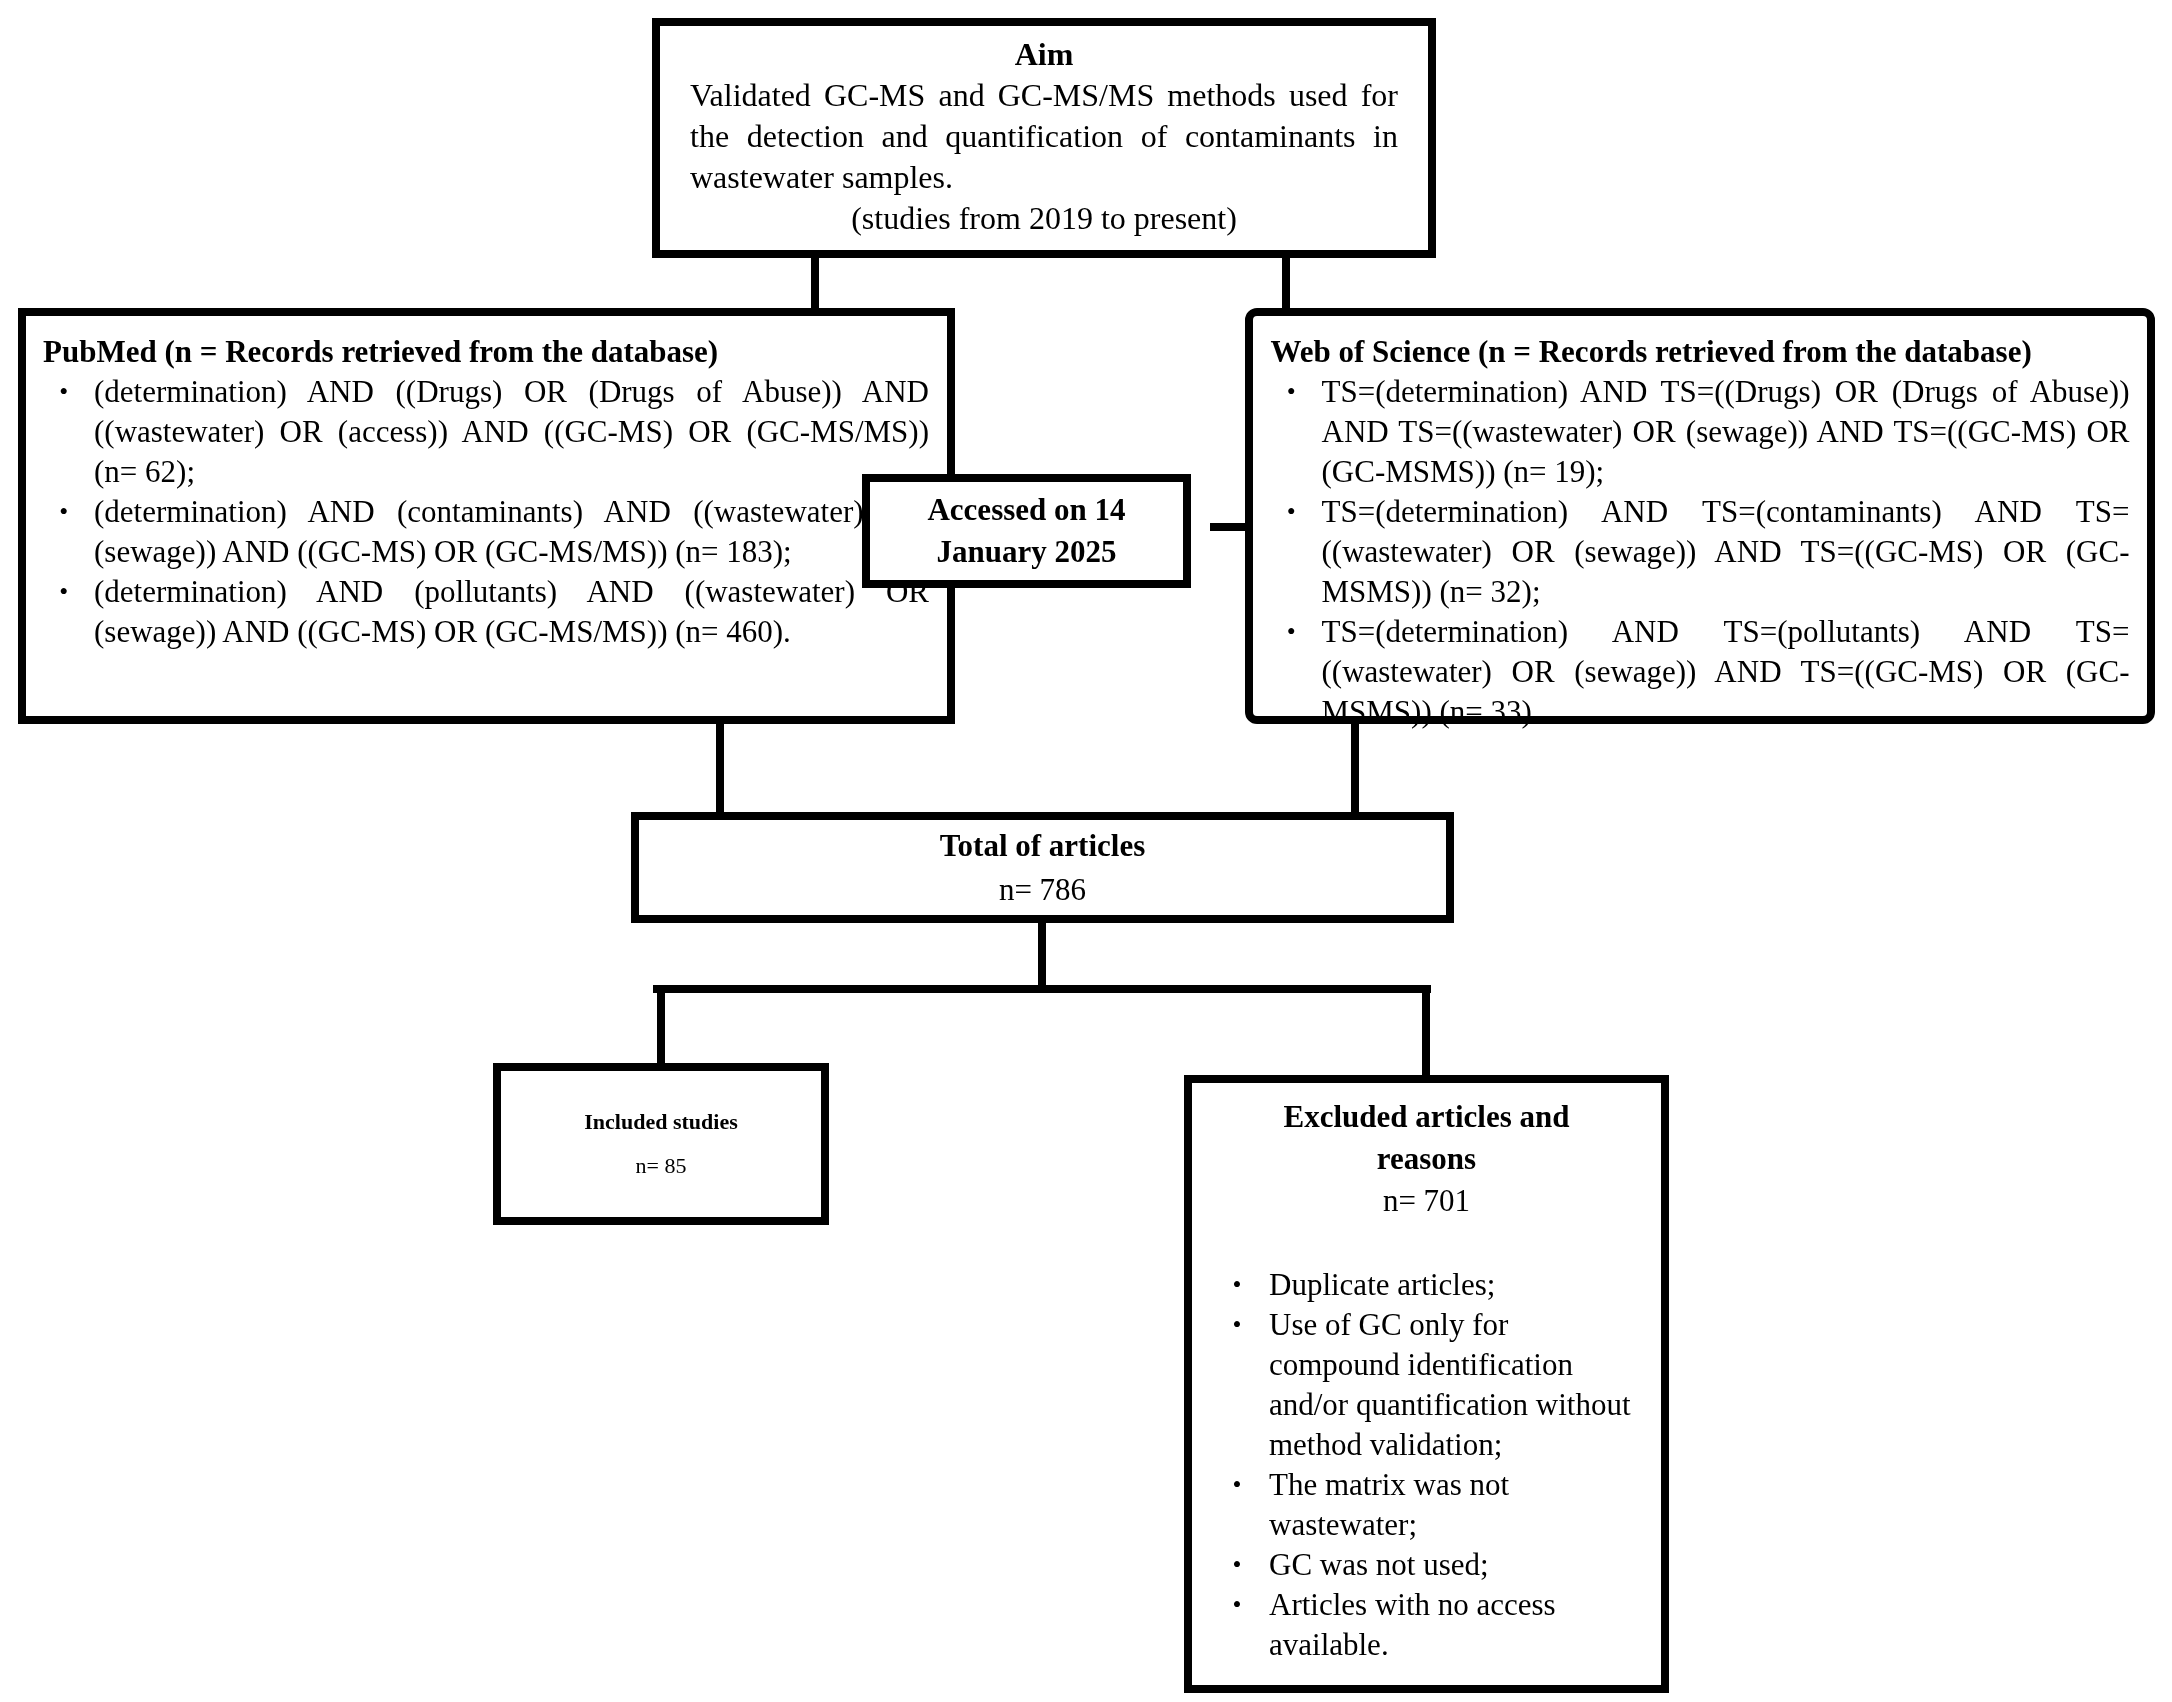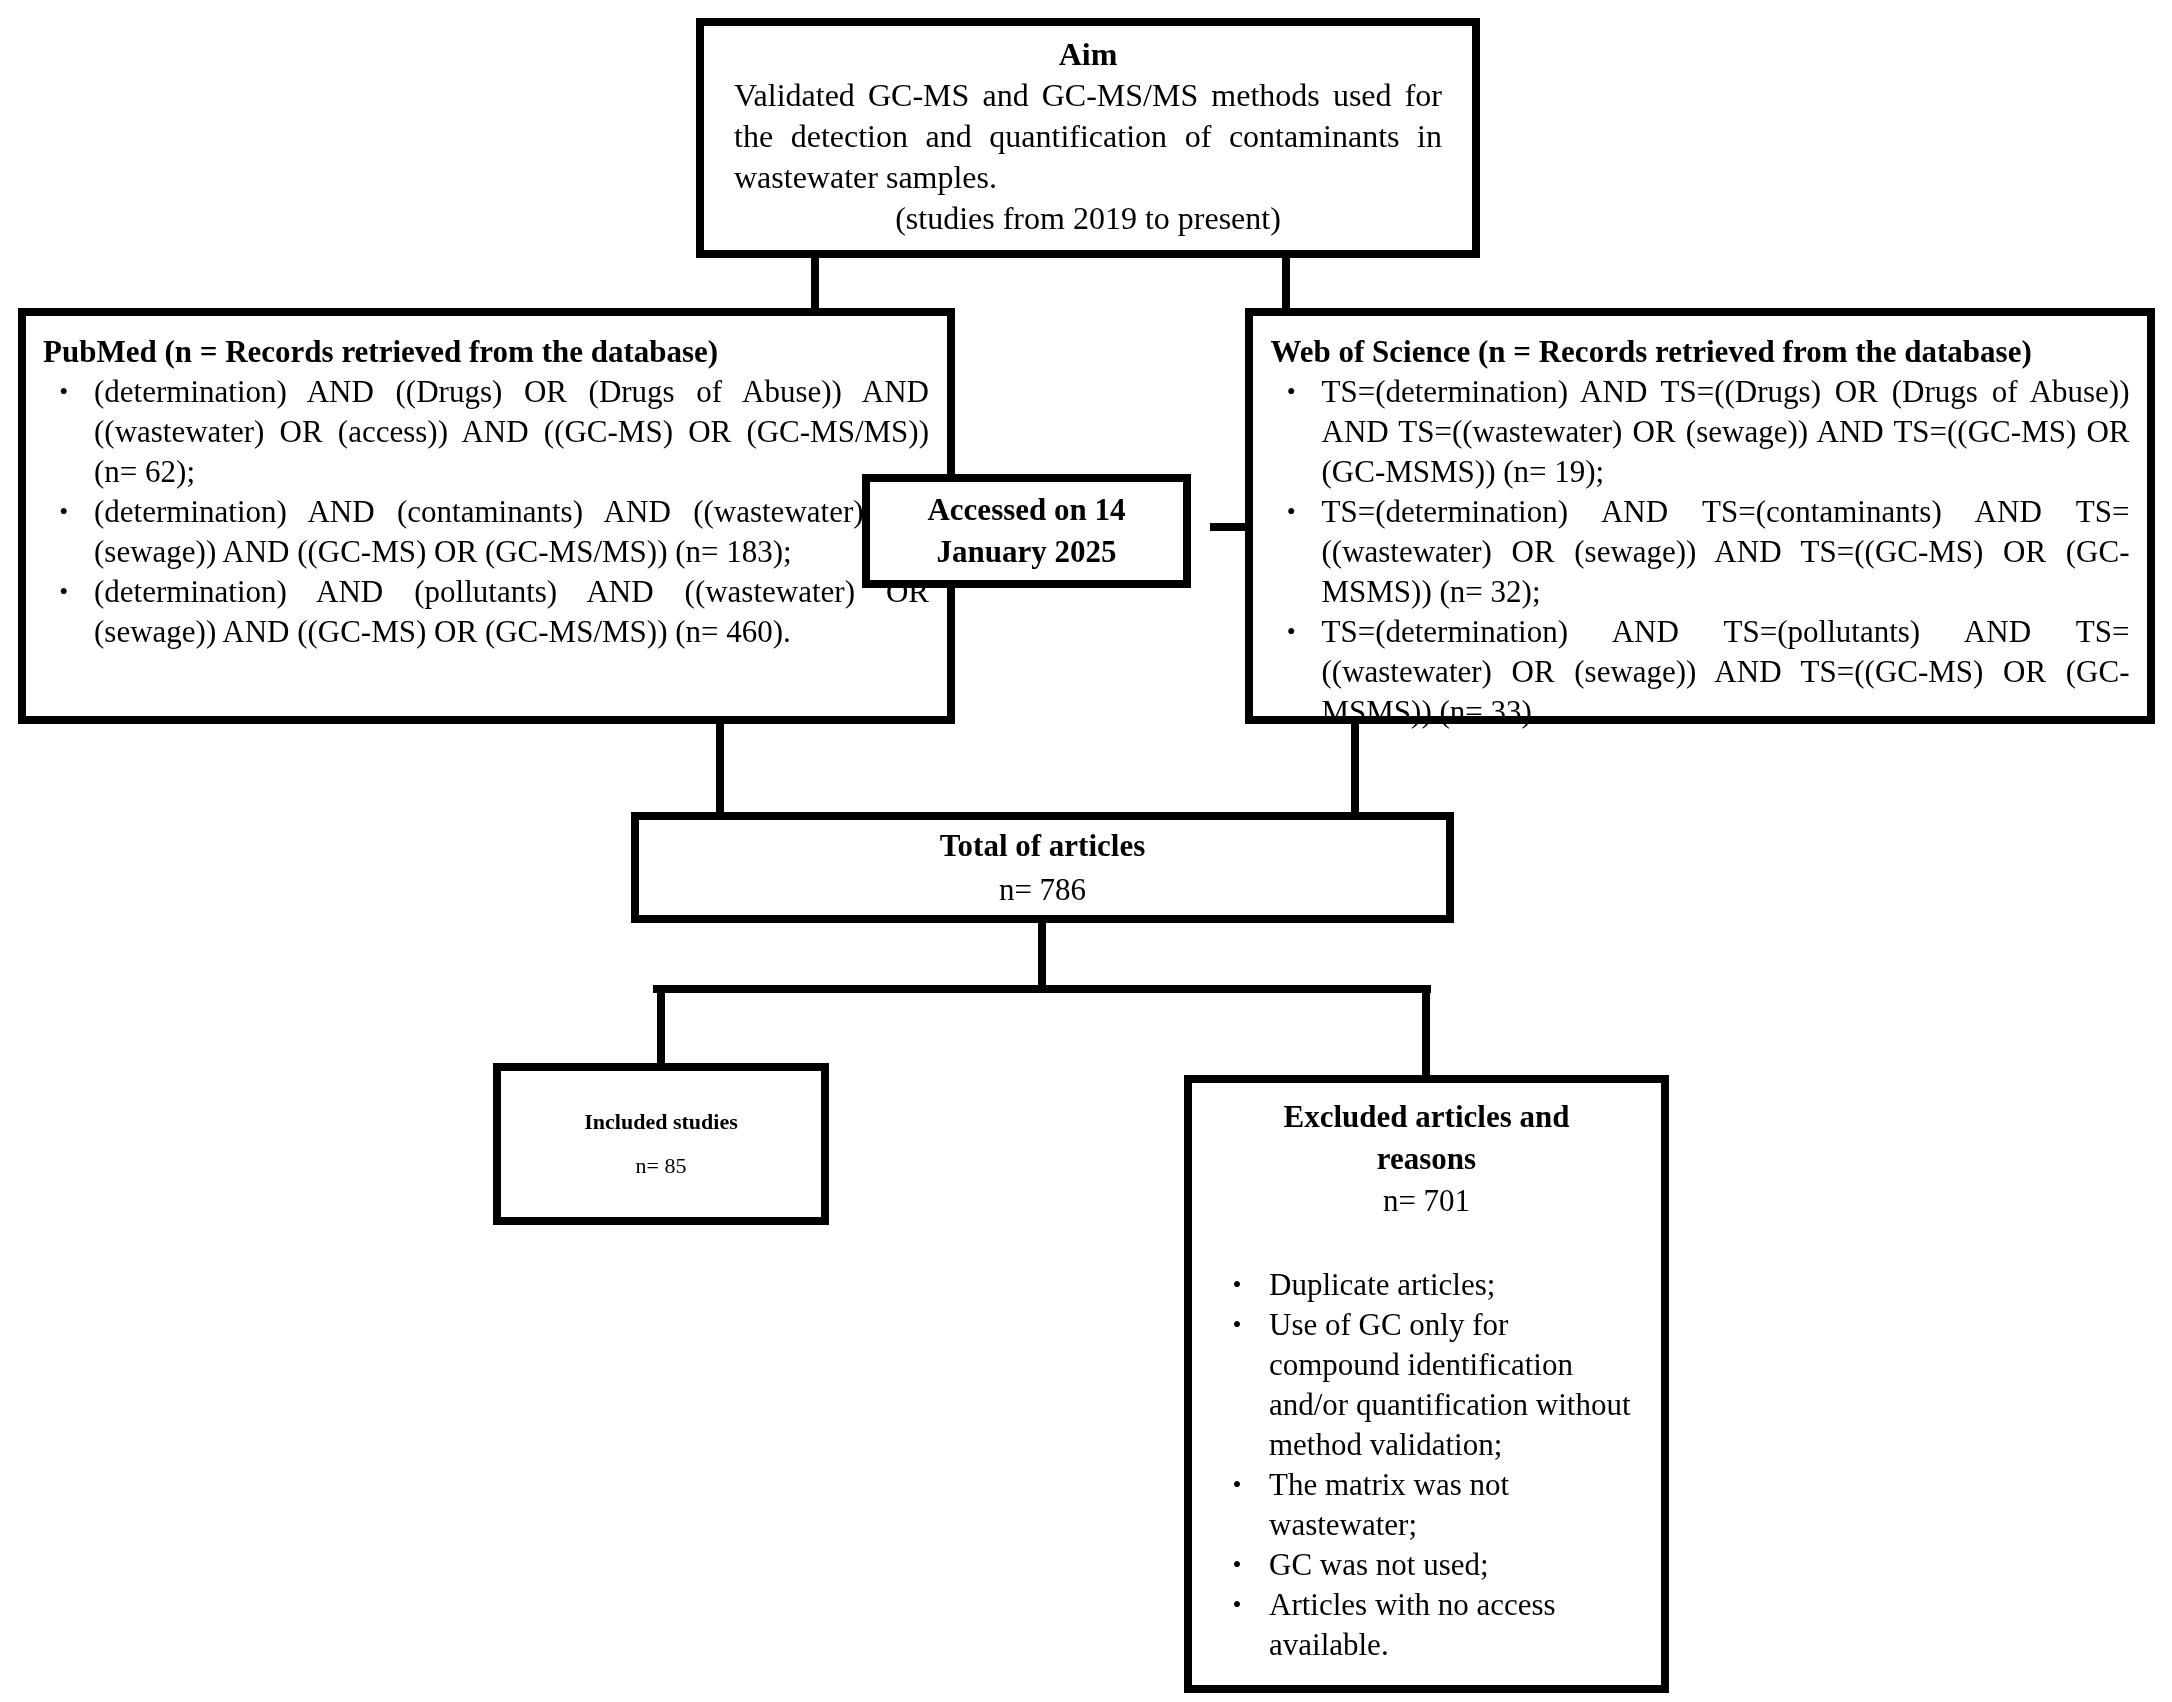--- a/index.html
+++ b/index.html
@@ -28,33 +28,32 @@
     background: #000000;
   }
   b { font-weight: normal; }
 
   
   .aim {
     left: 652px; top: 17.5px; width: 784px; height: 240px;
     padding: 8.1px 30px 5.8px 30px;
     line-height: 41px;
     font-size: 32px;
-    margin-left: 44px;
   }
   .aim-title { text-align: center; font-weight: bold; }
   .aim-body  { text-align: justify; }
   .aim-sub   { text-align: center; }
 
   
   .side {
     top: 308px; height: 416px;
     padding: 16.3px 17.5px 11.6px 17.5px;
   }
   .pubmed { left: 17.5px;  width: 937px; }
-  .wos    { left: 1245px; width: 910px; }
+  .wos    { left: 1245px; width: 910px; border-radius: 12px; }
   .side-title { font-weight: bold; text-align: left; }
   ul.query-list, ul.reason-list {
     list-style: none;
     margin: 0; padding: 0;
   }
   ul.query-list li {
     position: relative;
     padding-left: 51px;
     text-align: justify;
   }

